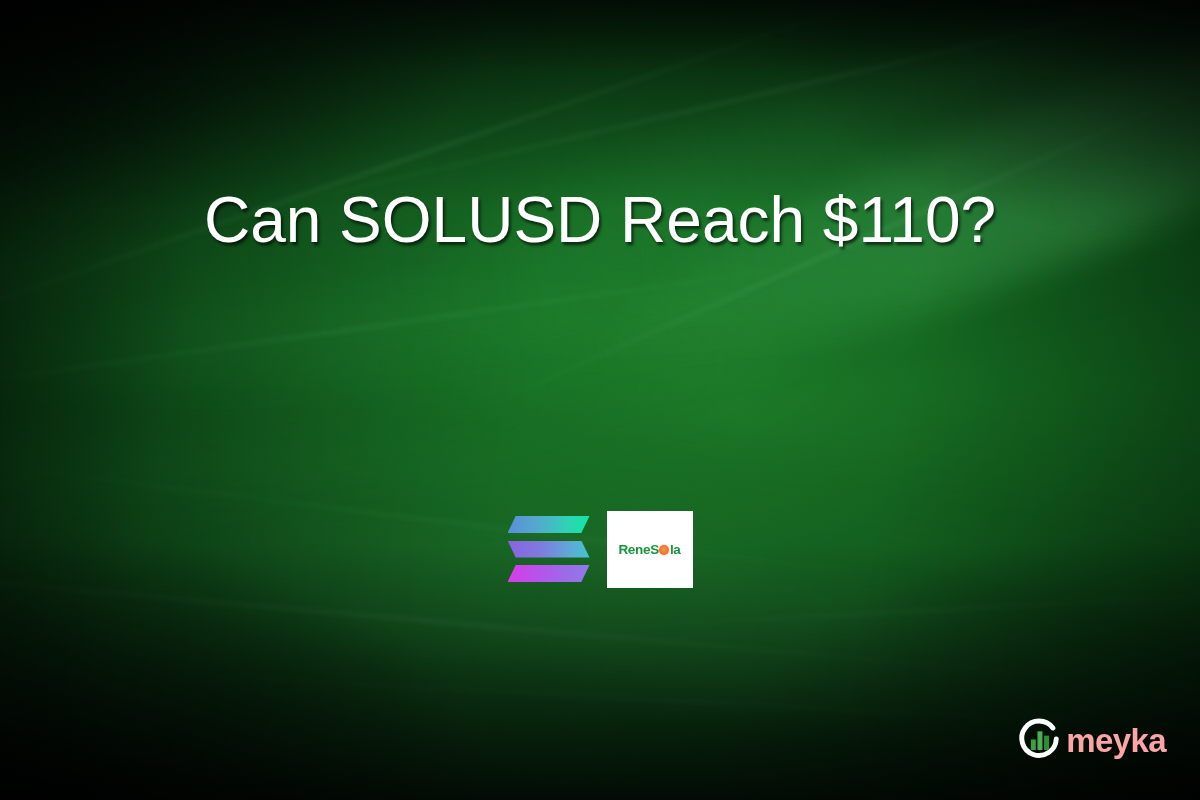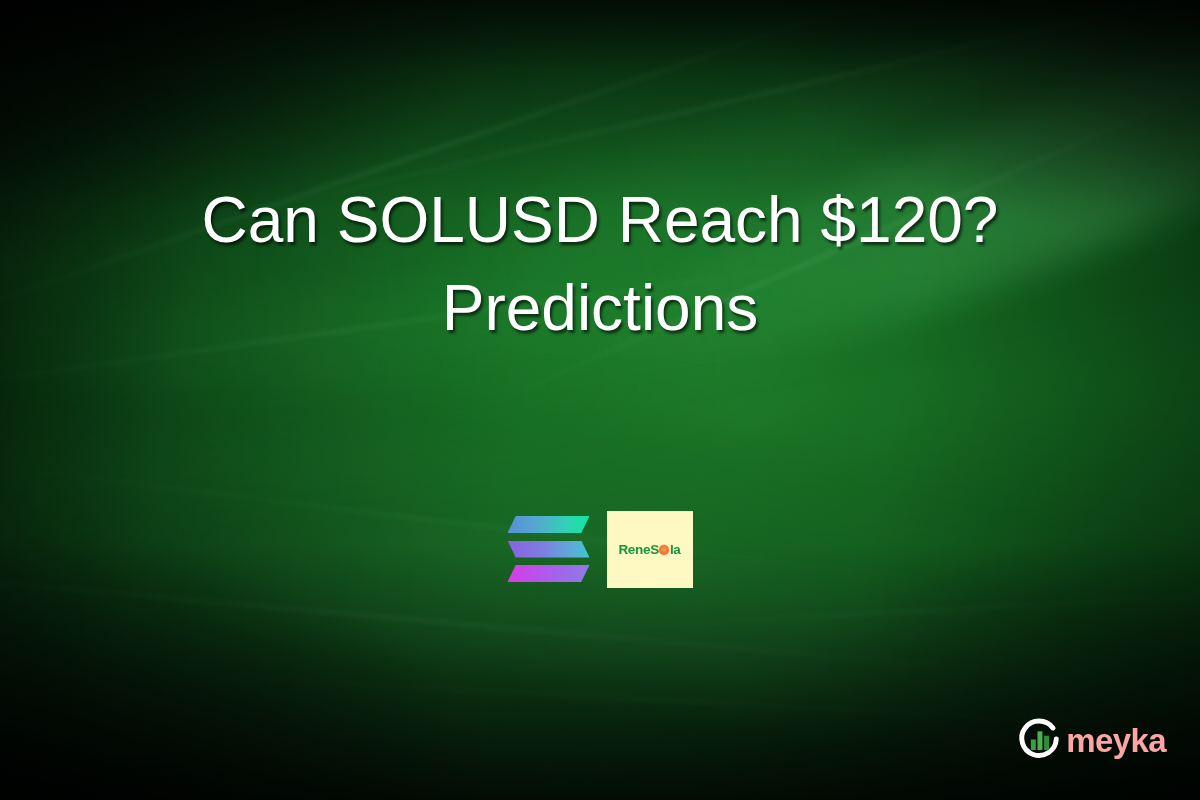--- a/index.html
+++ b/index.html
@@ -153,21 +153,21 @@
     clip-path:polygon(0 0, 90% 0, 100% 100%, 10% 100%);
   }
   .sol-bar.bot {
     background:linear-gradient(95deg,#d83ce8 0%,#b455ec 40%,#9a6ce8 72%,#8f7ce6 100%);
     clip-path:polygon(10% 0, 100% 0, 90% 100%, 0 100%);
   }
 
   
   .renesola-tile {
     width:86px; height:77px;
-    background:#fef9c3;
+    background:#ffffff;
     display:flex; align-items:center; justify-content:center;
   }
   .renesola-word {
     font-size:13.5px;
     font-weight:bold;
     color:#17953c;
     letter-spacing:-0.3px;
     white-space:nowrap;
     display:flex; align-items:center;
   }
@@ -221,22 +221,21 @@
     <div class="streak st7"></div>
     <div class="streak st8"></div>
   </div>
   <div class="bg-layer bg-horiz"></div>
   <div class="bg-layer bg-vert"></div>
   <div class="bg-layer bg-corner-dark"></div>
 
   <div id="content">
 
     <div id="headline">
-      <span class="line">Can SOLUSD Reach $120?</span>
-      <span class="line">Predictions</span>
+      <span class="line">Can SOLUSD Reach $110?</span>
     </div>
 
     <div id="logo-row">
 
       <div class="solana-mark">
         <div class="sol-bar top"></div>
         <div class="sol-bar mid"></div>
         <div class="sol-bar bot"></div>
       </div>
 

